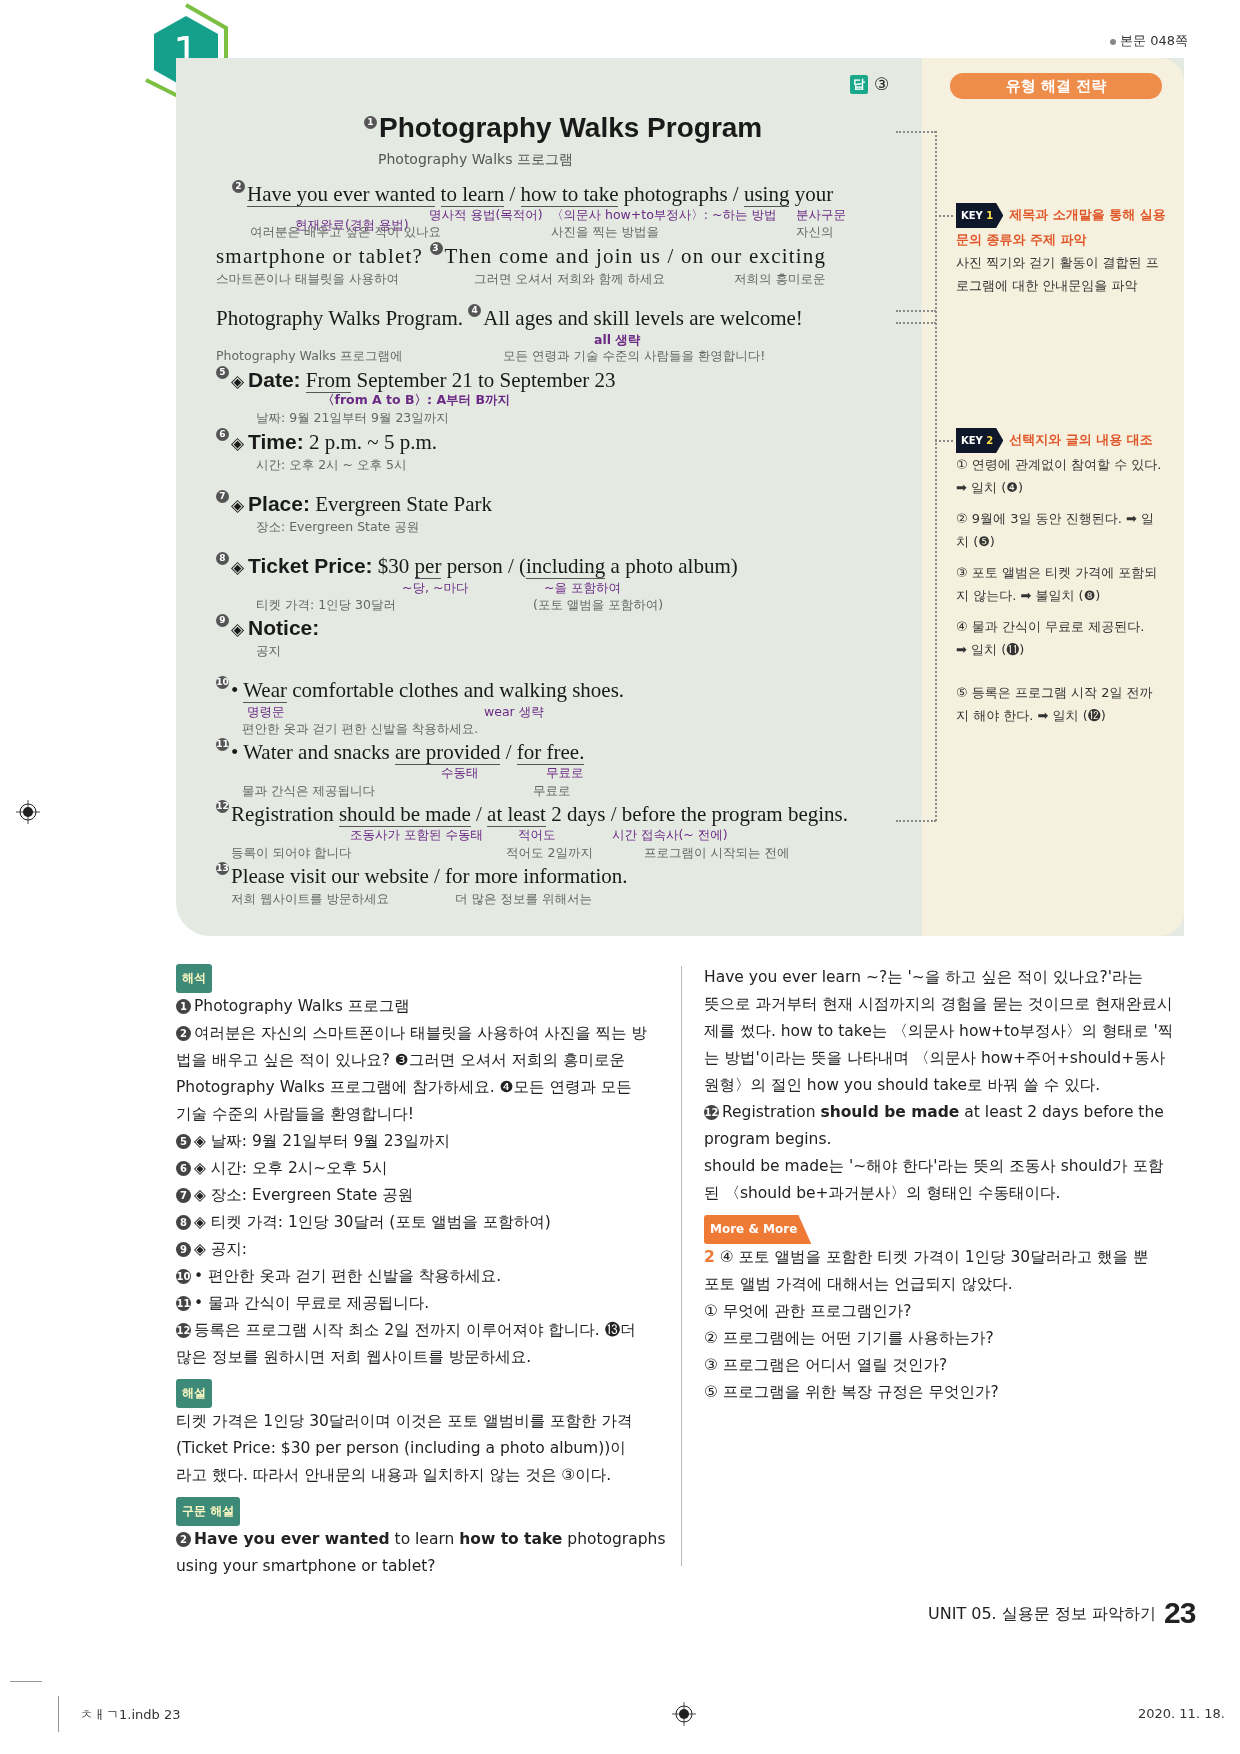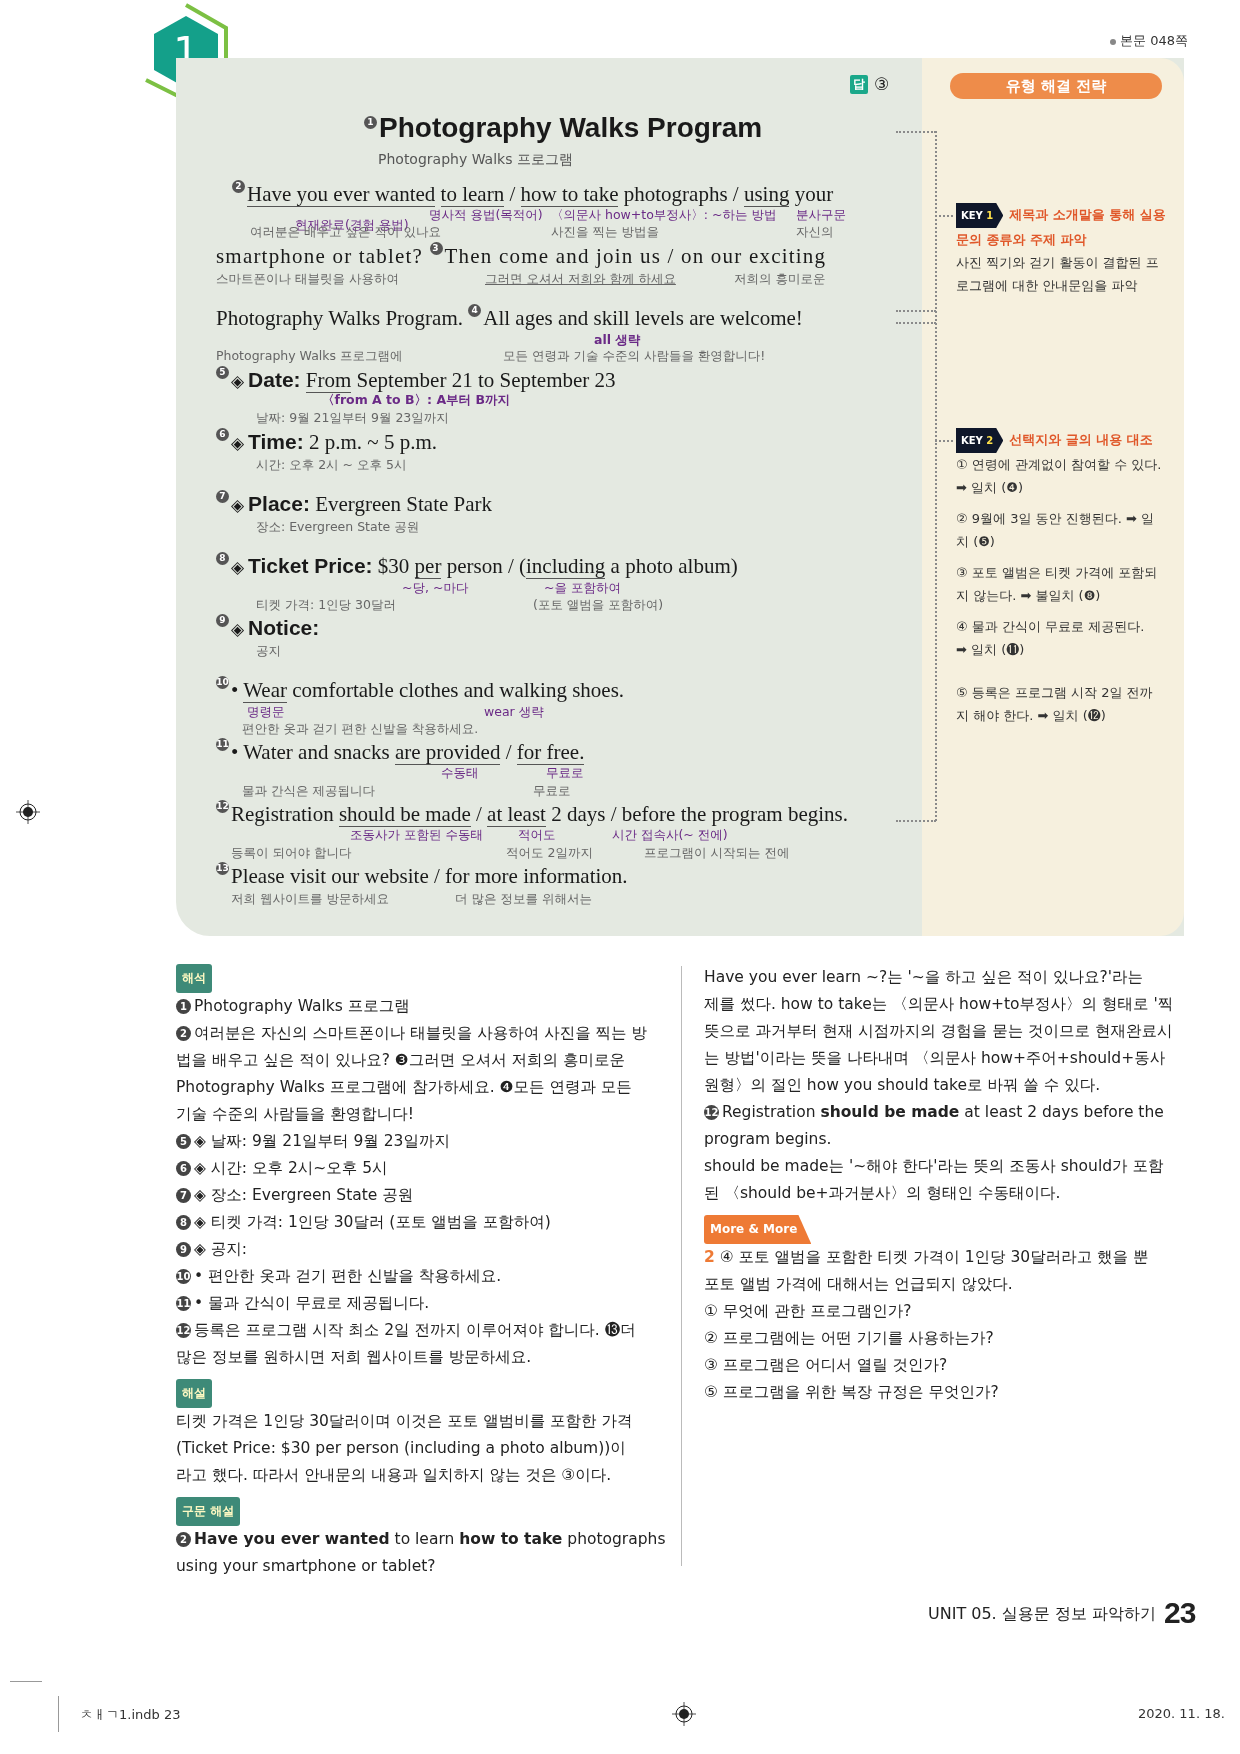--- a/index.html
+++ b/index.html
@@ -93,21 +93,21 @@
 <div class="abs gram" style="left:295px;top:207px;margin-top:10px;">현재완료(경험 용법)</div>
 <div class="abs gram" style="left:429px;top:207px;">명사적 용법(목적어)</div>
 <div class="abs gram" style="left:551px;top:207px;">〈의문사 how+to부정사〉: ~하는 방법</div>
 <div class="abs gram" style="left:796px;top:207px;text-align:center;">분사구문</div>
 <div class="abs ko" style="left:250px;top:224px;">여러분은 배우고 싶은 적이 있나요</div>
 <div class="abs ko" style="left:551px;top:224px;">사진을 찍는 방법을</div>
 <div class="abs ko" style="left:796px;top:224px;">자신의</div>
 
 <div class="abs en en-wide" style="left:216px;top:242px;"><span>smartphone or tablet?</span> <span class="sup">3</span><span>Then come and join us / on our exciting</span></div>
 <div class="abs ko" style="left:216px;top:271px;">스마트폰이나 태블릿을 사용하여</div>
-<div class="abs ko" style="left:485px;top:271px;text-decoration:underline;">그러면 오셔서 저희와 함께 하세요</div>
+<div class="abs ko" style="left:474px;top:271px;">그러면 오셔서 저희와 함께 하세요</div>
 <div class="abs ko" style="left:734px;top:271px;">저희의 흥미로운</div>
 
 <div class="abs en" style="left:216px;top:304px;"><span>Photography Walks Program.</span> <span class="sup">4</span><span>All ages and skill levels are welcome!</span></div>
 <div class="abs gram" style="left:594px;top:332px;font-weight:bold;">all 생략</div>
 <div class="abs ko" style="left:216px;top:348px;">Photography Walks 프로그램에</div>
 <div class="abs ko" style="left:503px;top:348px;">모든 연령과 기술 수준의 사람들을 환영합니다!</div>
 
 <div class="abs en" style="left:216px;top:366px;"><span class="sup">5</span><span class="diamond">◈</span><span class="b">Date:</span> <span class="ul">From</span><span> September 21 to September 23</span></div>
 <div class="abs gram" style="left:322px;top:392px;font-weight:bold;">〈from A to B〉: A부터 B까지</div>
 <div class="abs ko" style="left:256px;top:410px;">날짜: 9월 21일부터 9월 23일까지</div>
@@ -205,22 +205,22 @@
 
   <div style="margin-top:8px;"><span class="label-chip">구문 해설</span></div>
   <p><span class="circ">2</span><b>Have you ever wanted</b><span> to learn </span><b>how to take</b><span> photographs</span></p>
   <p>using your smartphone or tablet?</p>
 </div>
 
 <div class="abs vdivider"></div>
 
 <div class="abs body-col" style="left:704px;top:964px;width:490px;">
   <p>Have you ever learn ~?는 '~을 하고 싶은 적이 있나요?'라는</p>
+  <p>뜻으로 과거부터 현재 시점까지의 경험을 묻는 것이므로 현재완료시</p>
   <p>제를 썼다. how to take는 〈의문사 how+to부정사〉의 형태로 '찍</p>
-  <p>뜻으로 과거부터 현재 시점까지의 경험을 묻는 것이므로 현재완료시</p>
   <p>는 방법'이라는 뜻을 나타내며 〈의문사 how+주어+should+동사</p>
   <p>원형〉의 절인 how you should take로 바꿔 쓸 수 있다.</p>
   <p><span class="circ">12</span><span>Registration </span><b>should be made</b><span> at least 2 days before the</span></p>
   <p>program begins.</p>
   <p>should be made는 '~해야 한다'라는 뜻의 조동사 should가 포함</p>
   <p>된 〈should be+과거분사〉의 형태인 수동태이다.</p>
 
   <div style="margin-top:8px;"><span class="more-chip">More &amp; More</span></div>
   <p><span class="orange">2</span><span> ④ 포토 앨범을 포함한 티켓 가격이 1인당 30달러라고 했을 뿐</span></p>
   <p>포토 앨범 가격에 대해서는 언급되지 않았다.</p>

